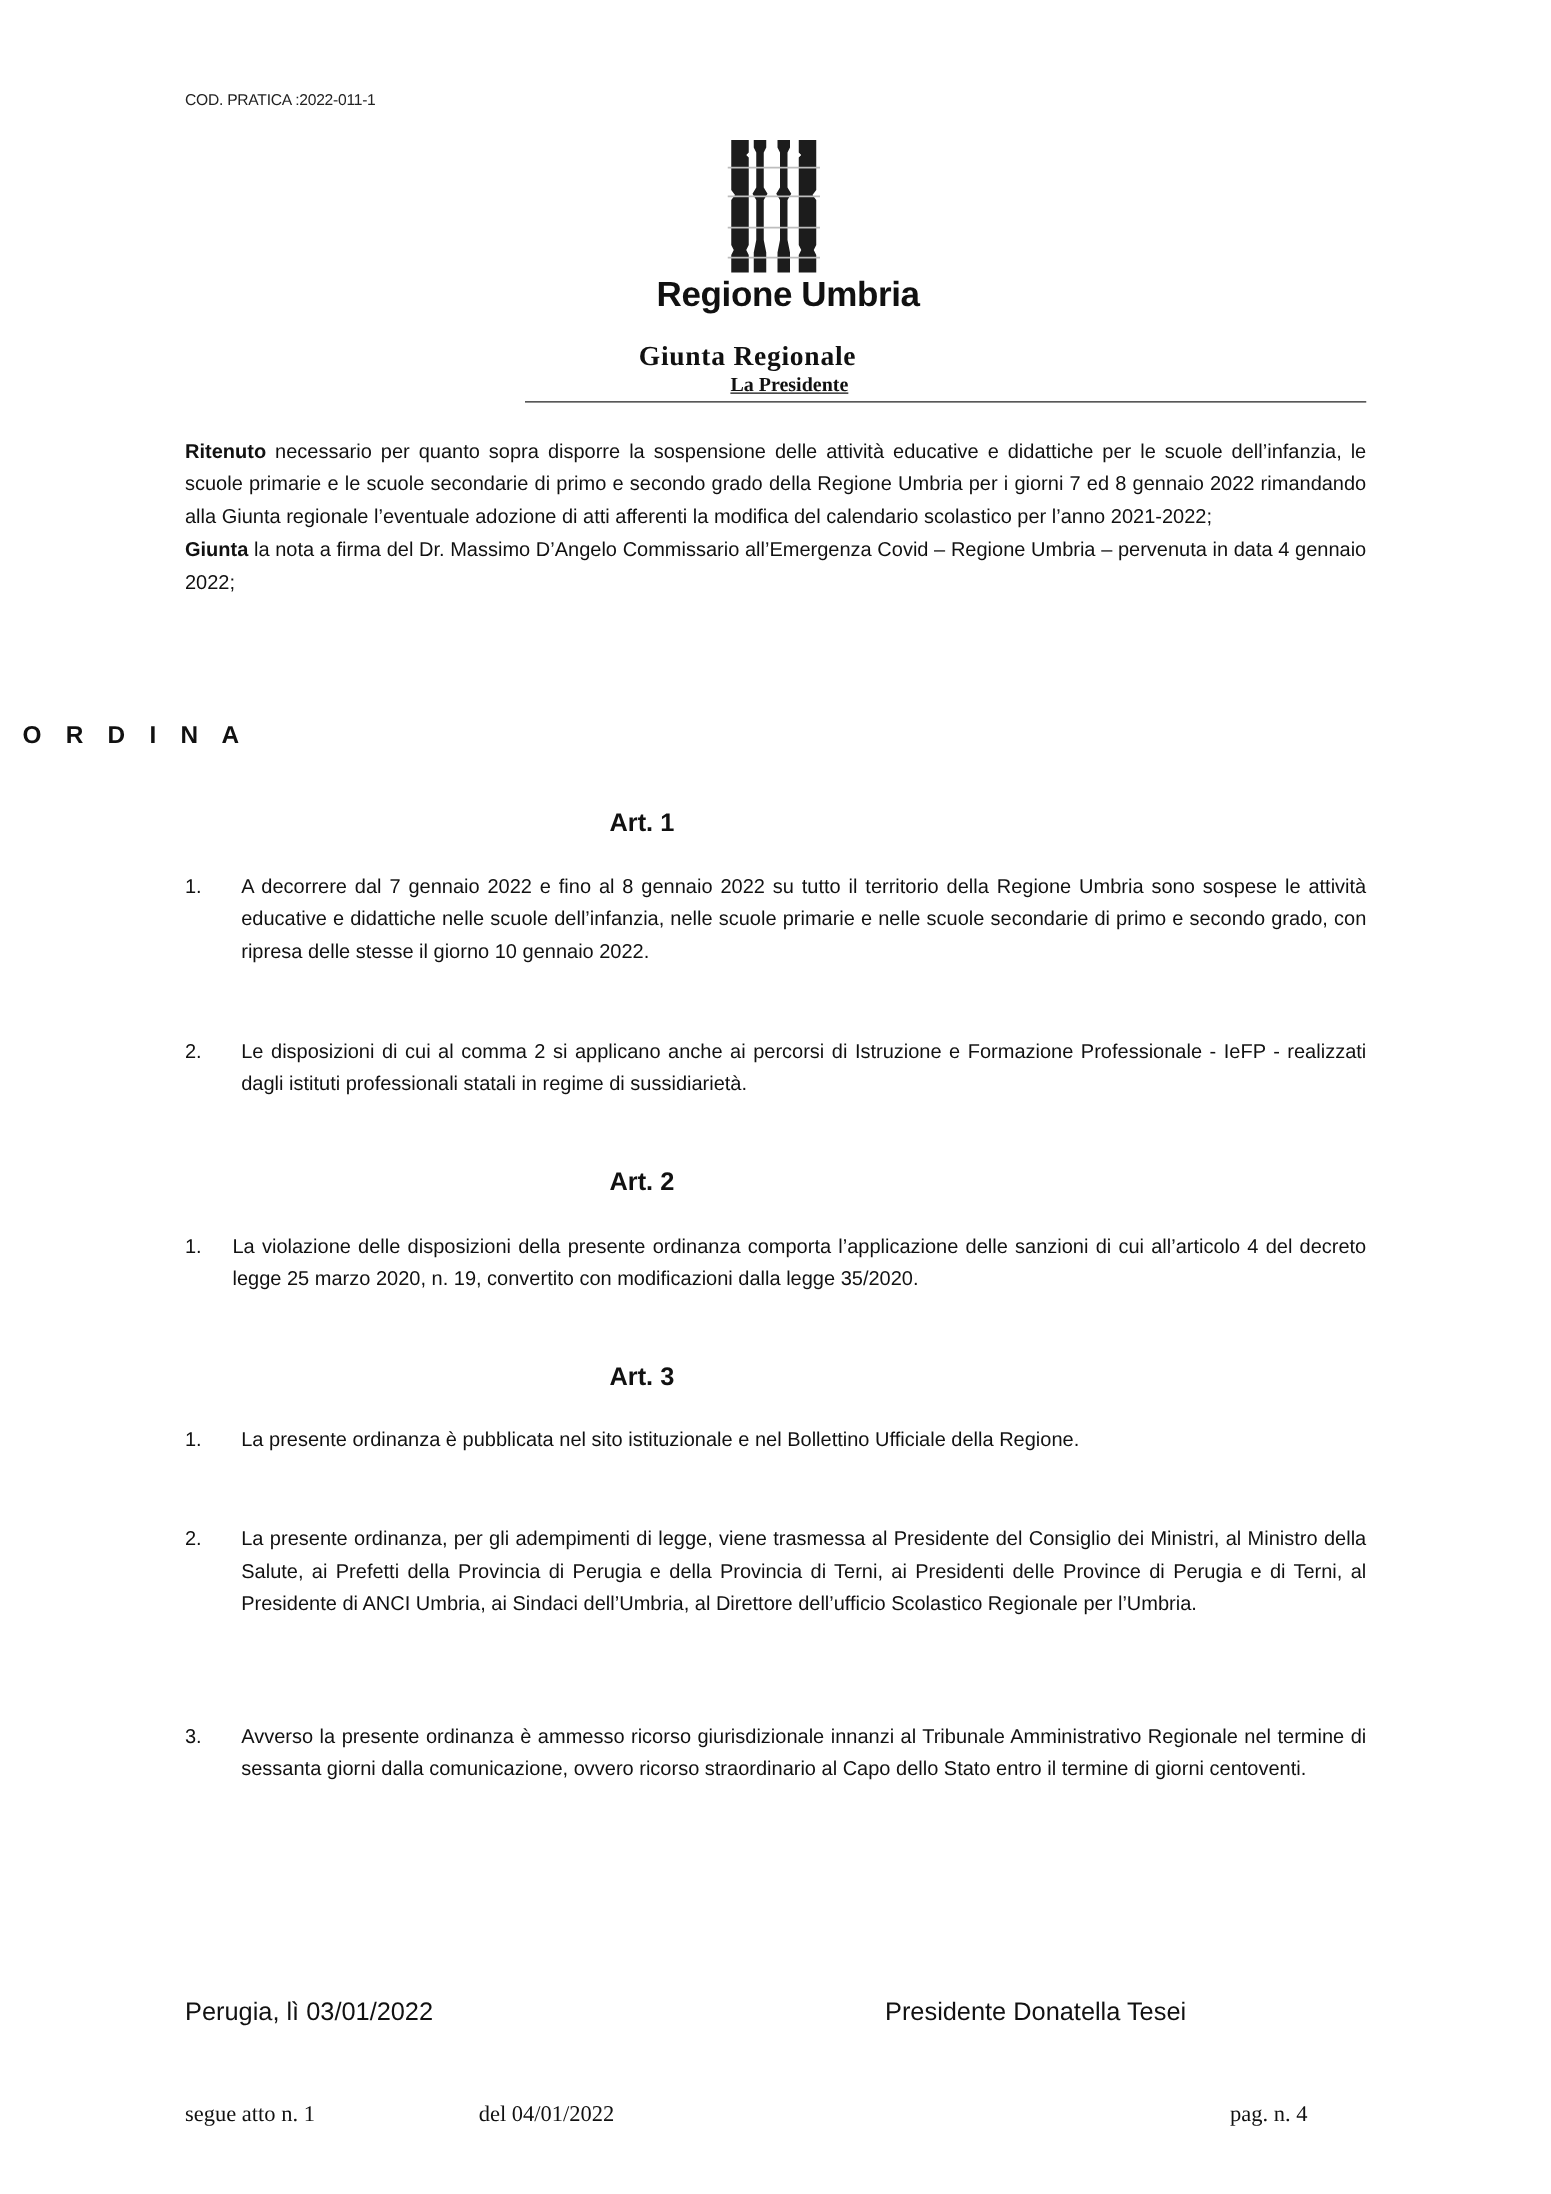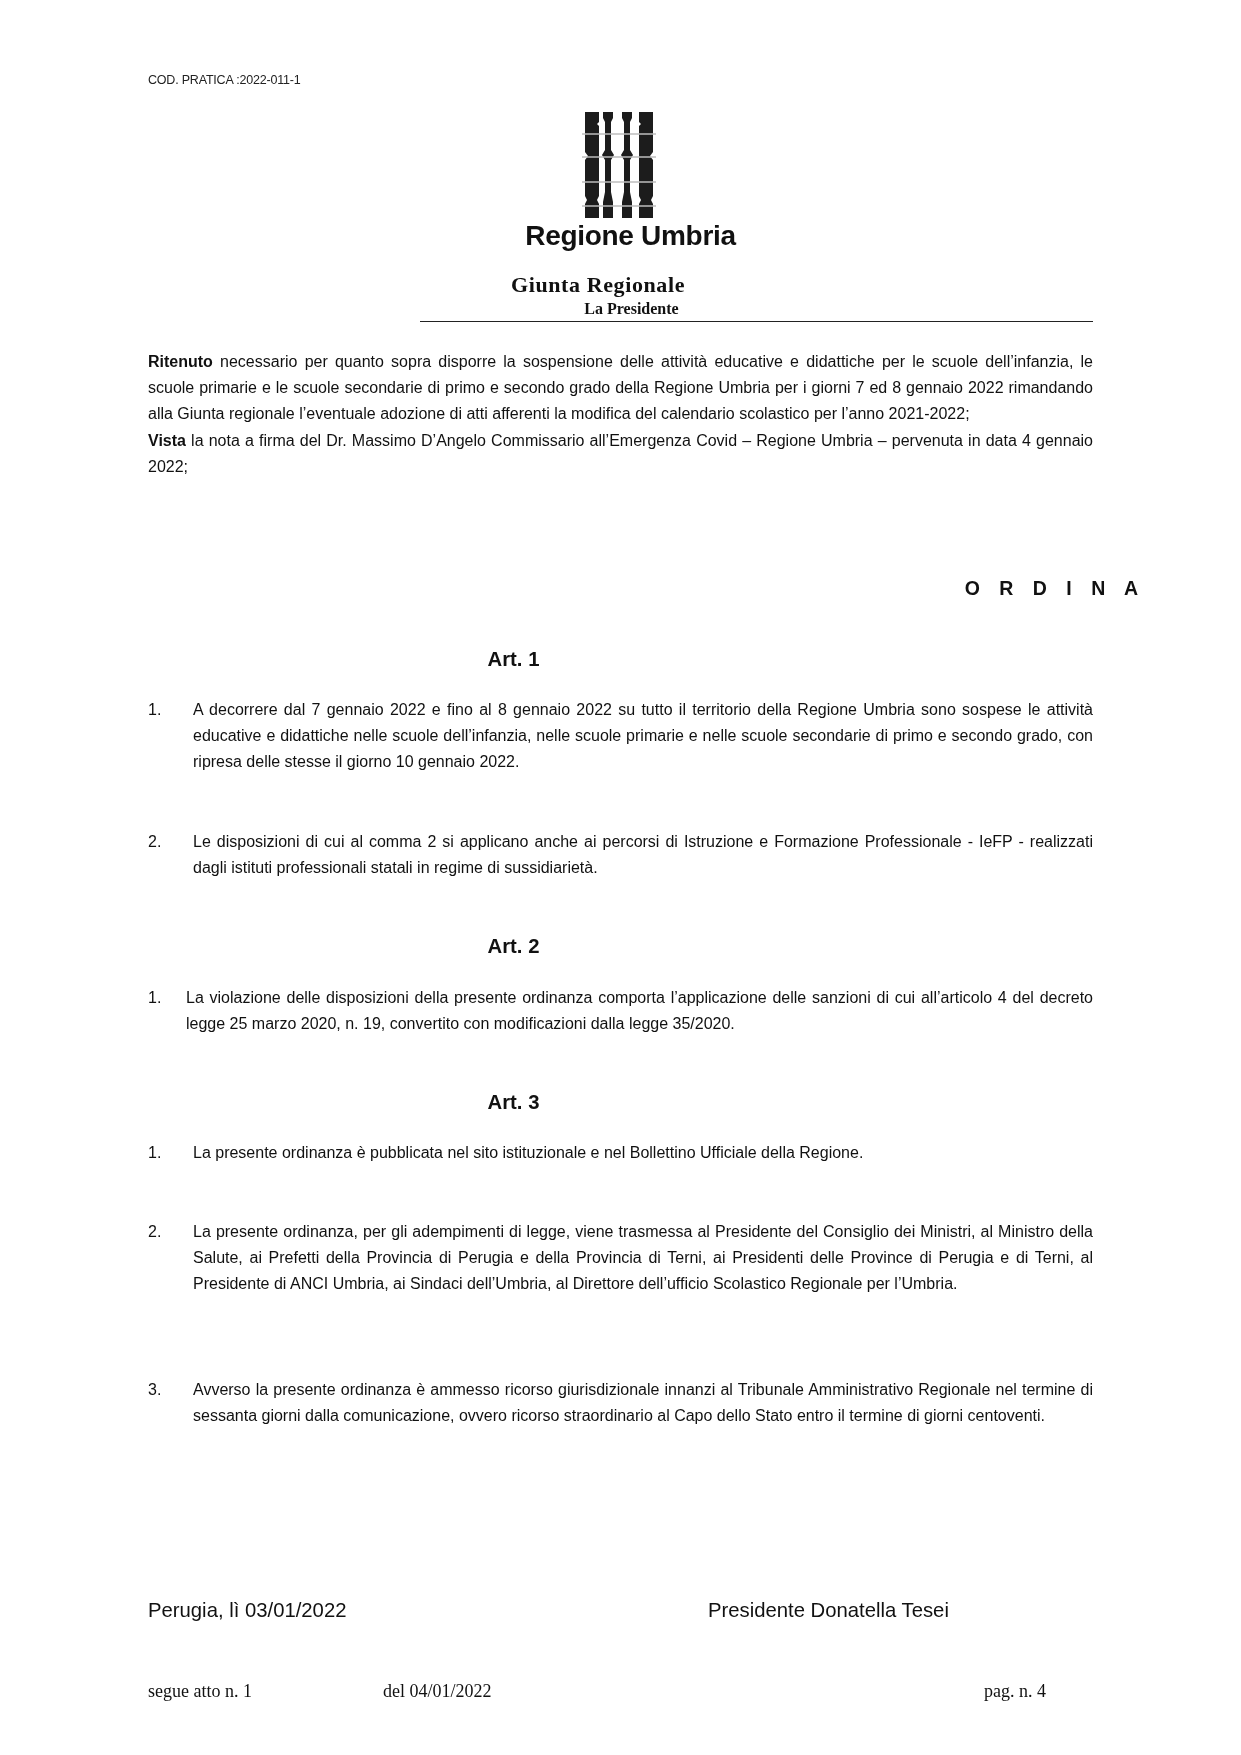--- a/index.html
+++ b/index.html
@@ -60,20 +60,21 @@
     #presidente-label {
       left: 0;
       width: 1241px;
       top: 300px;
       text-align: center;
       font-family: "Liberation Serif", serif;
       font-weight: bold;
       font-size: 16px;
       padding-left: 22px;
       box-sizing: border-box;
+      text-decoration: underline;
     }
     #header-rule {
       left: 420px;
       top: 321px;
       width: 673px;
       height: 0;
       border-top: 1.5px solid #222;
     }
 
     .body-text {
@@ -88,21 +89,21 @@
       top: 349px;
       width: 945px;
     }
     #premise p { margin: 0; }
     #premise p.last { text-align-last: left; }
 
     #ordina {
       left: 0;
       width: 1145px;
       top: 577px;
-      text-align: right;
+      text-align: left;
       font-weight: bold;
       font-size: 19.5px;
       letter-spacing: 7px;
       padding-left: 18px;
       box-sizing: border-box;
     }
 
     .art-title {
       left: 0;
       width: 1027px;
@@ -175,21 +176,21 @@
   </svg>
 </div>
 
 <div class="abs" id="region-name">Regione Umbria</div>
 <div class="abs" id="giunta">Giunta Regionale</div>
 <div class="abs" id="presidente-label">La Presidente</div>
 <div class="abs" id="header-rule"></div>
 
 <div class="abs body-text" id="premise">
   <p><b>Ritenuto</b><span> necessario per quanto sopra disporre la sospensione delle attività educative e didattiche per le scuole dell’infanzia, le scuole primarie e le scuole secondarie di primo e secondo grado della Regione Umbria per i giorni 7 ed 8 gennaio 2022 rimandando alla Giunta regionale l’eventuale adozione di atti afferenti la modifica del calendario scolastico per l’anno 2021-2022;</span></p>
-  <p class="last"><b>Vista</b><span> la nota a firma del Dr. Massimo D’Angelo Commissario all’Emergenza Covid – Regione Umbria – pervenuta in data 4 gennaio 2022;</span></p>
+  <p class="last"><b>Giunta</b><span> la nota a firma del Dr. Massimo D’Angelo Commissario all’Emergenza Covid – Regione Umbria – pervenuta in data 4 gennaio 2022;</span></p>
 </div>
 
 <div class="abs" id="ordina">O R D I N A</div>
 
 <div class="abs art-title" style="top:648px;">Art. 1</div>
 
 <div class="abs item body-text" style="top:697px;">
   <span class="num">1.</span>
   <div class="txt">A decorrere dal 7 gennaio 2022 e fino al 8 gennaio 2022 su tutto il territorio della Regione Umbria sono sospese le attività educative e didattiche nelle scuole dell’infanzia, nelle scuole primarie e nelle scuole secondarie di primo e secondo grado, con ripresa delle stesse il giorno 10 gennaio 2022.</div>
 </div>

